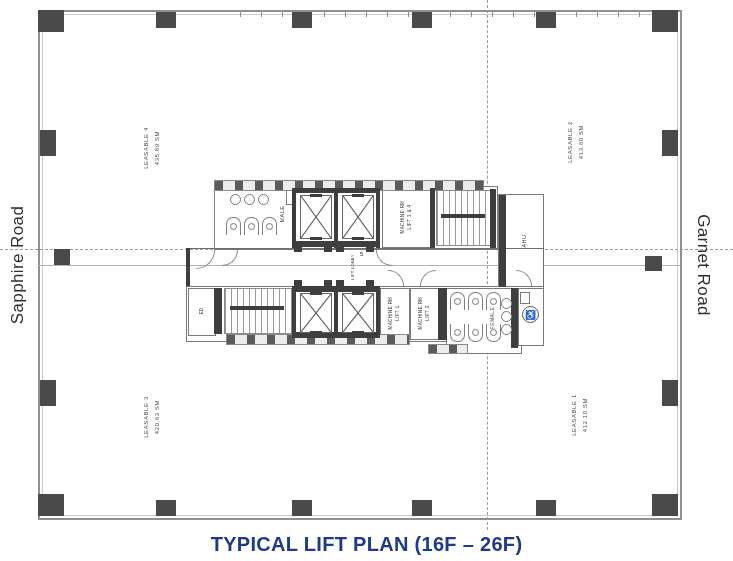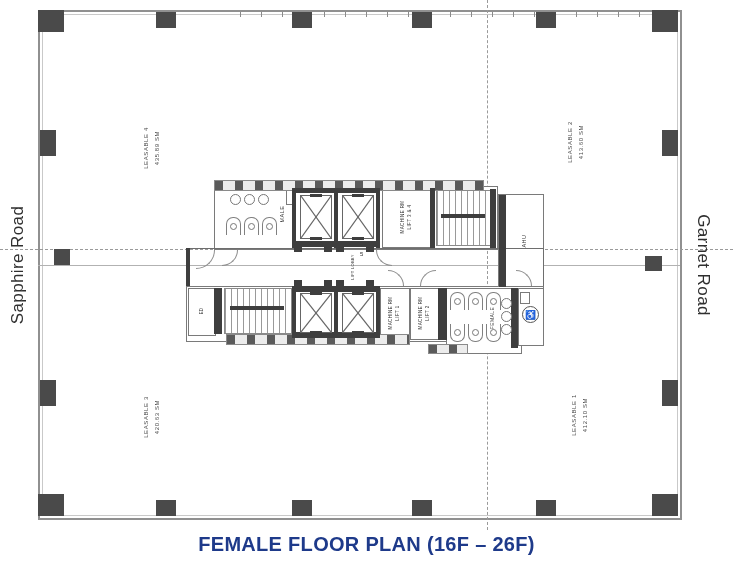--- a/index.html
+++ b/index.html
@@ -249,14 +249,14 @@
   <div class="vtext" style="left:492px;top:318px;font-size:5px;letter-spacing:.4px;">FEMALE</div>
   <div class="fixture" style="left:501px;top:298px;width:9px;height:9px;"></div>
   <div class="fixture" style="left:501px;top:311px;width:9px;height:9px;"></div>
   <div class="fixture" style="left:501px;top:324px;width:9px;height:9px;"></div>
   <div class="wall" style="left:511px;top:288px;width:7px;height:60px;"></div>
 
   <div class="room" style="left:518px;top:288px;width:24px;height:56px;"></div>
   <div class="room" style="left:520px;top:292px;width:8px;height:10px;"></div>
   <div class="wheel" style="left:522px;top:306px;width:15px;height:15px;">♿</div>
 
-  <div class="title">FEMALE FLOOR PLAN (16F – 26F)</div>
+  <div class="title">TYPICAL LIFT PLAN (16F – 26F)</div>
 </div>
 
 </body></html>

